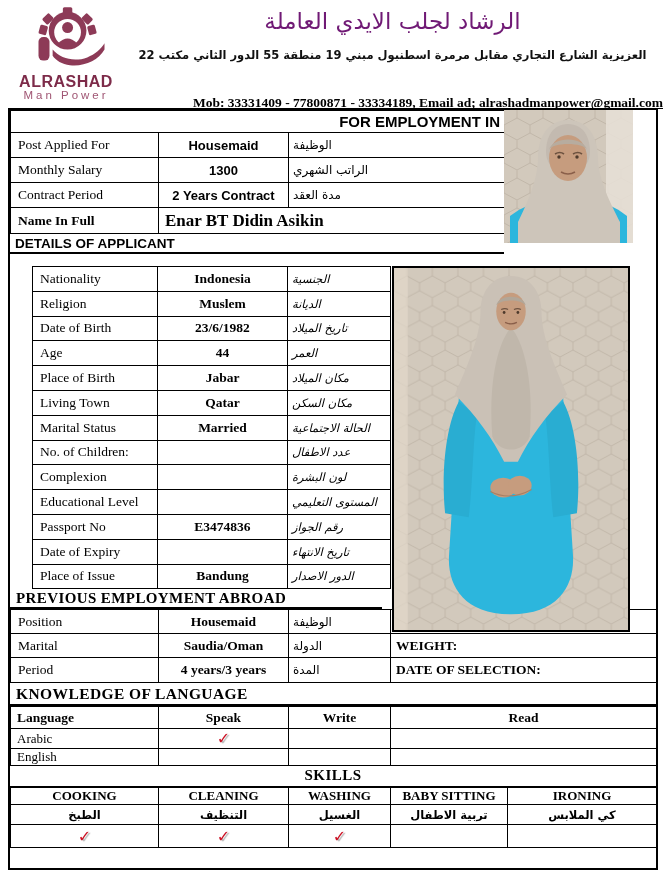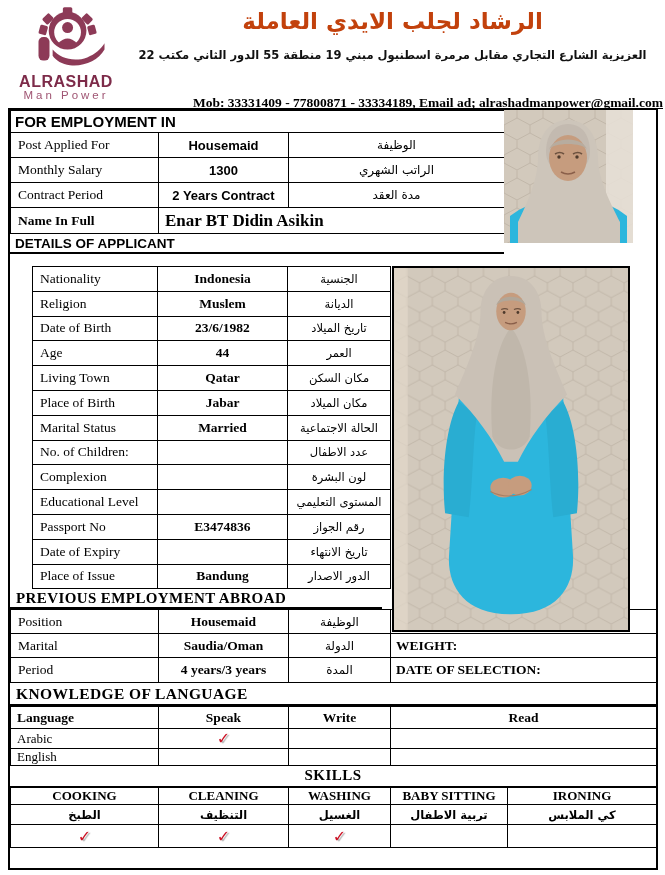--- a/index.html
+++ b/index.html
@@ -6,42 +6,42 @@
   body{
     width:665px;height:875px;position:relative;overflow:hidden;
     background:#ffffff;font-family:"Liberation Serif",serif;color:#000;
   }
   
   .hdr{position:absolute;left:0;top:0;width:665px;height:108px;}
   .logo{position:absolute;left:10px;top:4px;width:112px;height:102px;text-align:center;}
   .logo-name{font-family:"Liberation Sans",sans-serif;font-weight:bold;font-size:16px;color:#7d2b49;letter-spacing:.5px;line-height:15px;}
   .logo-sub{font-family:"Liberation Sans",sans-serif;font-size:11.5px;color:#a05674;letter-spacing:3px;line-height:13px;}
   .hdr-text{position:absolute;left:125px;top:0;width:535px;}
-  .title-ar{direction:rtl;text-align:center;font-family:"DejaVu Sans",sans-serif;font-weight:bold;font-size:23px;color:#c2410c;margin-top:8px;}
+  .title-ar{direction:rtl;text-align:center;font-family:"DejaVu Sans",sans-serif;font-weight:normal;font-size:23px;color:#701a75;margin-top:8px;}
   .addr-ar{direction:rtl;text-align:center;font-family:"DejaVu Sans",sans-serif;font-weight:bold;font-size:11.5px;color:#111;margin-top:14px;}
   .contact{text-align:right;font-weight:bold;font-size:13.5px;margin-top:9px;white-space:nowrap;}
   .contact a{color:#000;text-decoration:underline;}
   
   .frame{position:absolute;left:8px;top:108px;width:650px;height:762px;border:2px solid #000;box-sizing:border-box;background:#fff;}
   table{border-collapse:collapse;table-layout:fixed;}
   td{border:1px solid #000;padding:0 4px;box-sizing:border-box;overflow:hidden;white-space:nowrap;}
-  .sec-hdr-sans{font-family:"Liberation Sans",sans-serif;font-weight:bold;}
+  .sec-hdr-sans{font-family:"Liberation Sans",sans-serif;font-weight:bold;text-align:right;}
   .lbl{font-size:13.5px;padding-left:7px;}
   .val{font-weight:bold;text-align:center;font-size:13.5px;}
   .val-sans{font-family:"Liberation Sans",sans-serif;font-weight:bold;text-align:center;font-size:13px;}
-  .ar{direction:rtl;text-align:center;font-family:"DejaVu Sans",sans-serif;font-size:12px;padding-right:4px;}
+  .ar{direction:rtl;text-align:left;font-family:"DejaVu Sans",sans-serif;font-size:12px;padding-right:4px;}
   .emp-table{width:494px;}
   .emp-hdr{height:22px;font-size:15px;border:1px solid #000;}
   .name-val{font-weight:bold;font-size:17px;padding-left:6px;}
   .details-hdr{width:494px;height:20px;border-bottom:2px solid #000;box-sizing:border-box;
     font-family:"Liberation Sans",sans-serif;font-weight:bold;font-size:13.5px;padding:2px 0 0 5px;}
   .gap{height:12px;}
   .det-table{width:358px;margin-left:22px;}
   .det-table td{font-size:13.5px;}
-  .det-table .ar{font-size:11.5px;}
+  .det-table .ar{font-size:11.5px;font-style:italic;}
   .prev-hdr{width:372px;height:20px;border-bottom:2px solid #000;box-sizing:border-box;
     font-weight:bold;font-size:15px;padding:1px 0 0 6px;letter-spacing:.4px;}
   .prev-table{width:646px;}
   .side-lbl{font-weight:bold;font-size:13.5px;padding-left:5px;}
   .know-hdr{width:646px;height:23px;box-sizing:border-box;border-bottom:2px solid #000;
     font-weight:bold;font-size:15.5px;padding:2px 0 0 6px;letter-spacing:.4px;}
   .lang-table{width:646px;}
   .lang-th{font-weight:bold;font-size:13.5px;}
   .lang-th.c{text-align:center;margin-left:18px;}
   .lang-name{font-size:13px;padding-left:6px;}
@@ -159,28 +159,28 @@
           <td class="lbl">Date of Birth</td>
           <td class="val">23/6/1982</td>
           <td class="ar" dir="rtl">تاريخ الميلاد</td>
         </tr>
     <tr style="height:24.8px">
           <td class="lbl">Age</td>
           <td class="val">44</td>
           <td class="ar" dir="rtl">العمر</td>
         </tr>
     <tr style="height:24.8px">
+          <td class="lbl">Place of Birth</td>
+          <td class="val">Jabar</td>
+          <td class="ar" dir="rtl">مكان الميلاد</td>
+        </tr>
+    <tr style="height:24.8px">
           <td class="lbl">Living Town</td>
           <td class="val">Qatar</td>
           <td class="ar" dir="rtl">مكان السكن</td>
-        </tr>
-    <tr style="height:24.8px">
-          <td class="lbl">Place of Birth</td>
-          <td class="val">Jabar</td>
-          <td class="ar" dir="rtl">مكان الميلاد</td>
         </tr>
     <tr style="height:24.8px">
           <td class="lbl">Marital Status</td>
           <td class="val">Married</td>
           <td class="ar" dir="rtl">الحالة الاجتماعية</td>
         </tr>
     <tr style="height:24.8px">
           <td class="lbl">No. of Children:</td>
           <td class="val"></td>
           <td class="ar" dir="rtl">عدد الاطفال</td>

